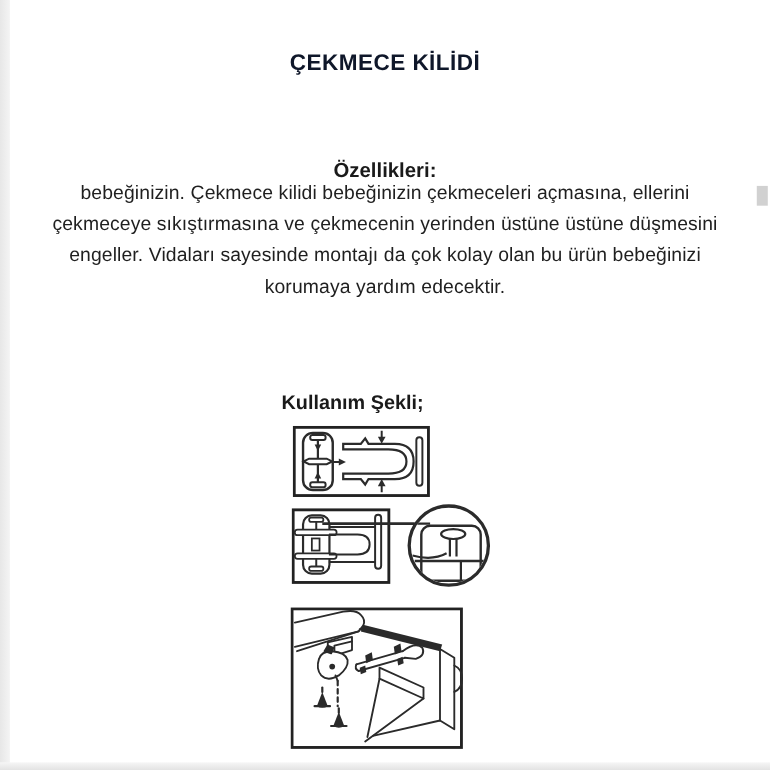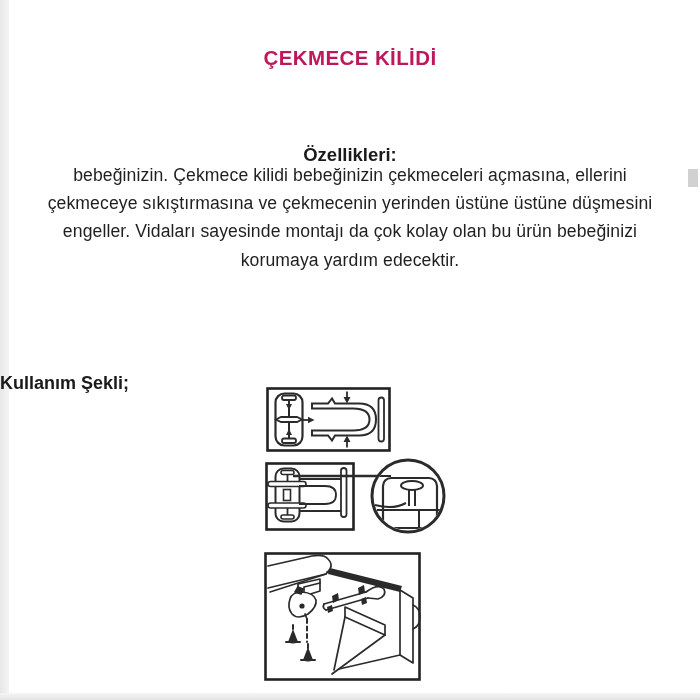--- a/index.html
+++ b/index.html
@@ -31,21 +31,21 @@
     background: linear-gradient(to bottom, #f6f6f6, #e3e3e3);
   }
   .doc-title {
     position: absolute;
     left: 0; top: 46px;
     width: 700px;
     text-align: center;
     font-size: 20.5px;
     font-weight: bold;
     letter-spacing: 0.4px;
-    color: #be185d;
+    color: #0f172a;
   }
   .features-heading {
     position: absolute;
     left: 0; top: 128px;
     width: 700px;
     text-align: center;
     font-size: 18.5px;
     font-weight: bold;
     color: #1a1a1a;
     margin-top: 16px;
@@ -57,25 +57,24 @@
     text-align: center;
     font-size: 17.6px;
     line-height: 28.2px;
     color: #1f1f1f;
     letter-spacing: 0.1px;
   }
   .usage-heading {
     position: absolute;
     left: 0; top: 356px;
     width: 641px;
-    text-align: left;
+    text-align: center;
     font-size: 18px;
     font-weight: bold;
     color: #1a1a1a;
-    margin-top: 17px;
   }
   .cursor-mark {
     position: absolute;
     left: 688px; top: 169px;
     width: 10px; height: 18px;
     background: #c9c9c9;
     opacity: 0.85;
   }
   .fig { position: absolute; }
   .fig-1 { left: 266px; top: 387px; }

